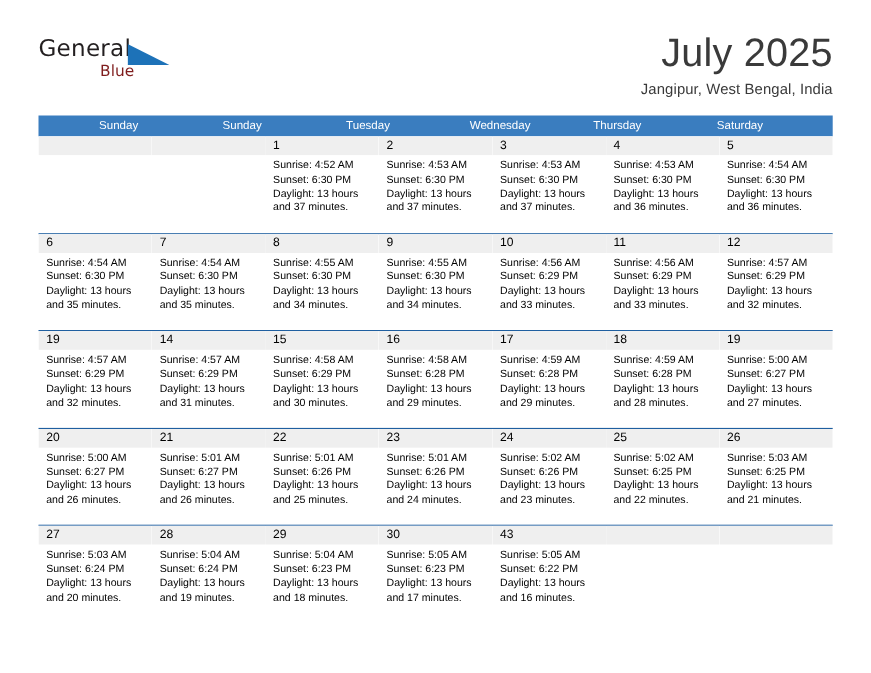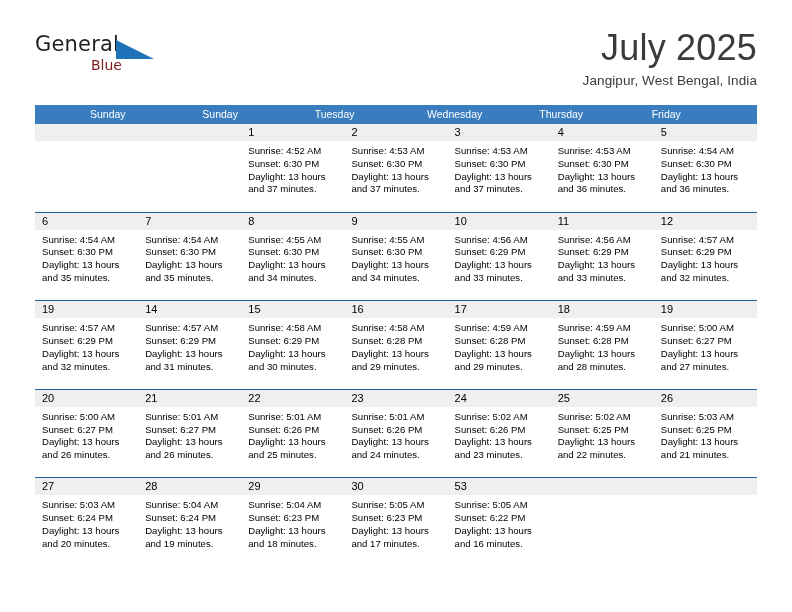--- a/index.html
+++ b/index.html
@@ -134,21 +134,21 @@
 
   </div>
 
   <div class="calendar">
     <div class="weekday-row" id="weekday-row">
         <div class="weekday">Sunday</div>
         <div class="weekday">Sunday</div>
         <div class="weekday">Tuesday</div>
         <div class="weekday">Wednesday</div>
         <div class="weekday">Thursday</div>
-        <div class="weekday">Friday</div>
+        <div class="weekday">Saturday</div>
       </div>
     <div id="weeks-container">
         <div class="week">
           <div class="day empty">
             <div class="day-numband">
               <div class="day-num"></div>
             </div>
           </div>
           <div class="day empty">
             <div class="day-numband">
@@ -428,21 +428,21 @@
             <div class="day-numband">
               <div class="day-num">30</div>
             </div>
             <div class="day-info">Sunrise: 5:05 AM
 Sunset: 6:23 PM
 Daylight: 13 hours
 and 17 minutes.</div>
           </div>
           <div class="day">
             <div class="day-numband">
-              <div class="day-num">53</div>
+              <div class="day-num">43</div>
             </div>
             <div class="day-info">Sunrise: 5:05 AM
 Sunset: 6:22 PM
 Daylight: 13 hours
 and 16 minutes.</div>
           </div>
           <div class="day empty">
             <div class="day-numband">
               <div class="day-num"></div>
             </div>

